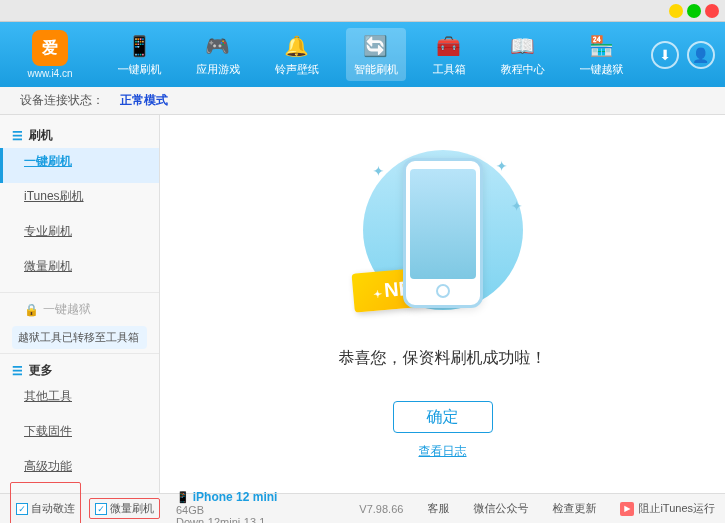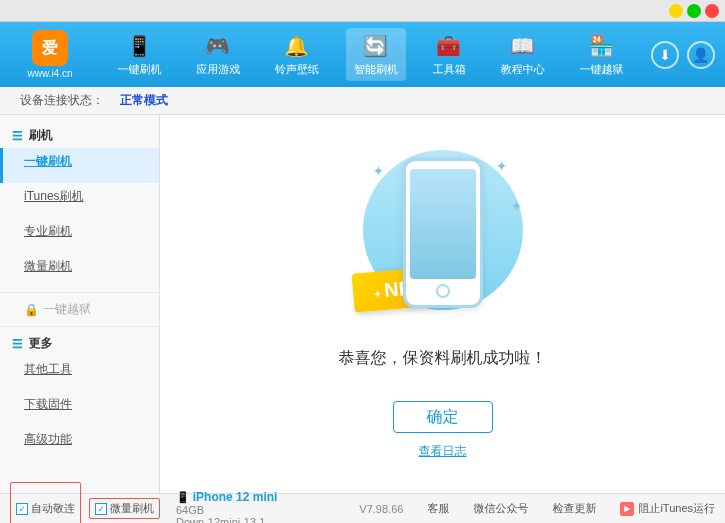--- a/index.html
+++ b/index.html
@@ -393,20 +393,21 @@
     <div class="sidebar-item">iTunes刷机</div>
     <div class="sidebar-item">专业刷机</div>
     <div class="sidebar-item">微量刷机</div>
 
     <div class="sidebar-divider"></div>
 
     <div class="sidebar-disabled">
       <span>🔒</span>
       <span>一键越狱</span>
     </div>
+    <div class="sidebar-notice">越狱工具已转移至工具箱</div>
 
     <div class="sidebar-divider"></div>
 
     <div class="sidebar-section-title">
       <span class="sidebar-section-icon">☰</span>
       <span>更多</span>
     </div>
     <div class="sidebar-item">其他工具</div>
     <div class="sidebar-item">下载固件</div>
     <div class="sidebar-item">高级功能</div>

